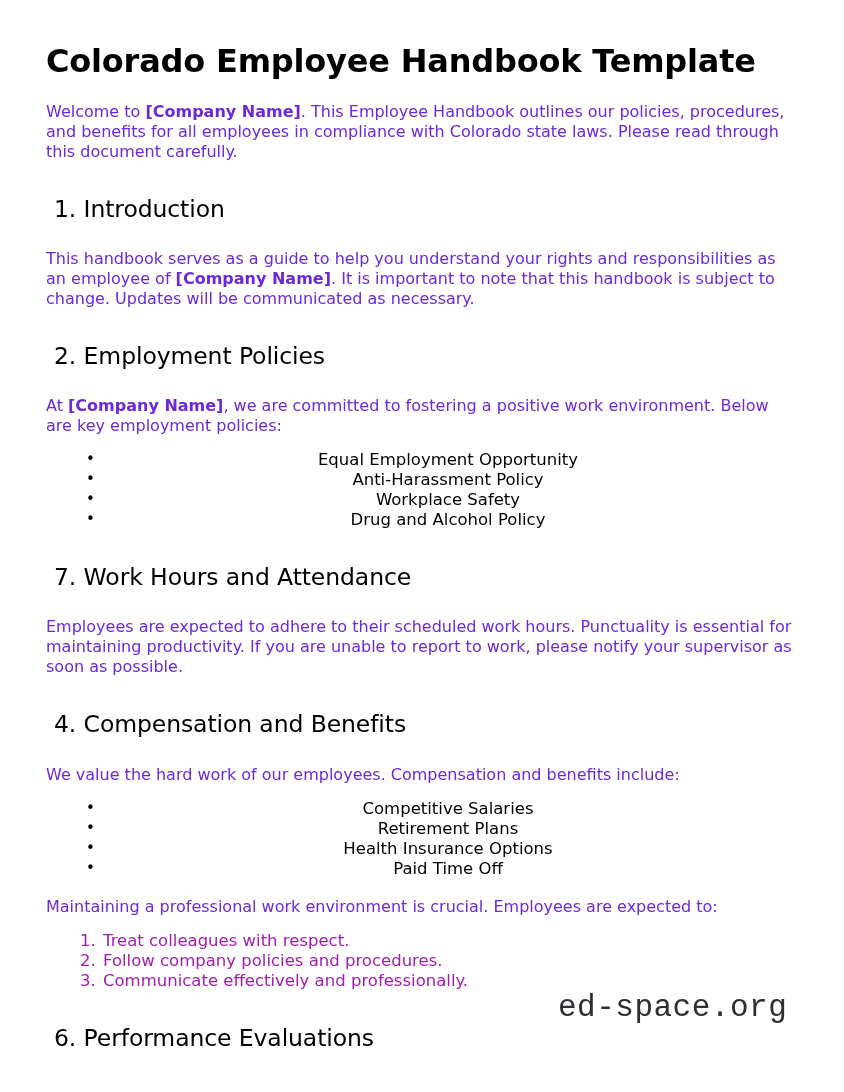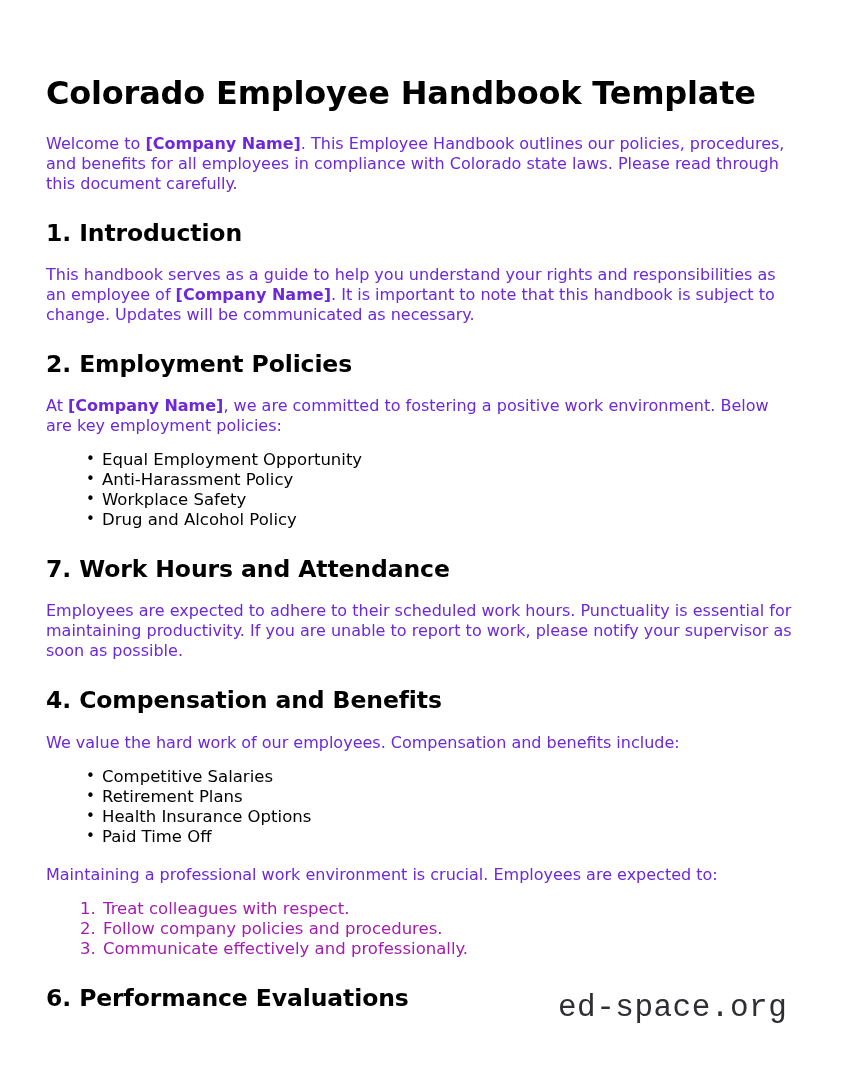--- a/index.html
+++ b/index.html
@@ -32,29 +32,29 @@
     top: 0;
     width: 748px;
   }
 
   h1.doc-title {
     font-size: 32px;
     font-weight: bold;
     letter-spacing: -0.2px;
     line-height: 1.12;
     margin: 0;
-    padding-top: 76px;
+    padding-top: 44px;
     color: #000;
   }
 
   h2.section-heading {
     font-size: 23.5px;
-    font-weight: bold;
+    font-weight: normal;
     line-height: 1.2;
-    margin: 0;
+    margin: 8px;
     color: #000;
     letter-spacing: -0.1px;
   }
 
   p.body-text {
     font-size: 16px;
     line-height: 20px;
     margin: 0;
     color: #6d28d9;
     text-align: left;
@@ -69,20 +69,21 @@
   }
 
   .para-after-h2 {
     padding-top: 18px;
   }
 
   ul.bullet-list {
     margin: 0;
     padding: 14px 0 0 40px;
     list-style: none;
+    text-align: center;
   }
   ul.bullet-list li {
     font-size: 16.5px;
     line-height: 20px;
     position: relative;
     padding-left: 16px;
     color: #000;
   }
   ul.bullet-list li::before {
     content: "\2022";

